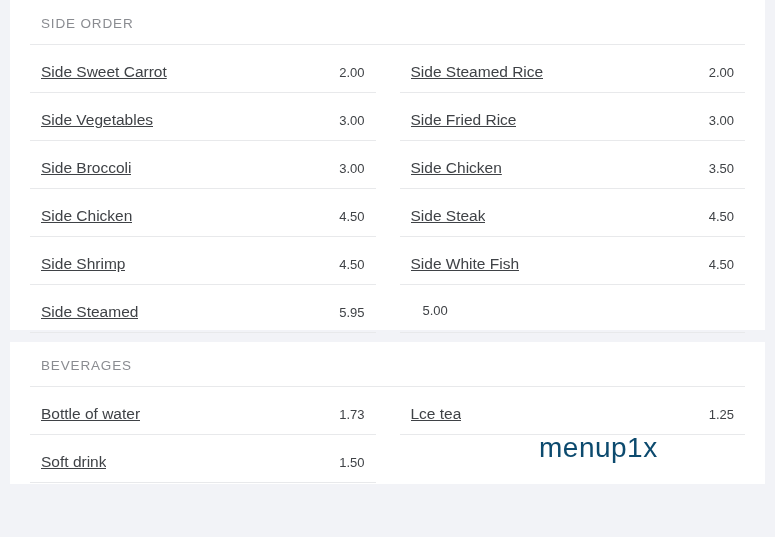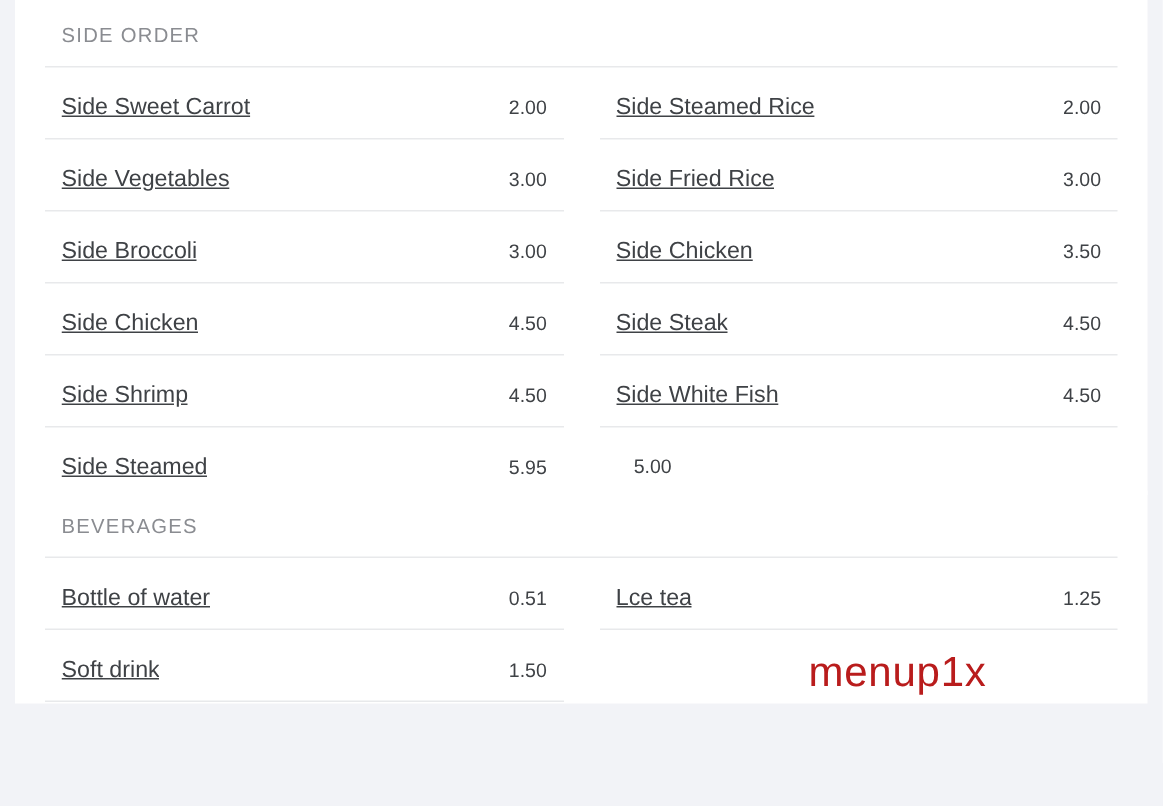--- a/index.html
+++ b/index.html
@@ -25,21 +25,21 @@
     position: absolute;
     left: 10px;
     right: 10px;
     background: #ffffff;
   }
   #card-side-order {
     top: 0;
     height: 330px;
   }
   #card-beverages {
-    top: 327px;
+    top: 342px;
     height: 142px;
   }
   .hdr-wrap {
     margin: 0 20px;
     border-bottom: 1px solid #e8e9eb;
   }
   .hdr-text {
     display: block;
     font-size: 13.5px;
     letter-spacing: 0.85px;
@@ -76,21 +76,21 @@
     font-weight: 400;
     padding-left: 12px;
     flex: 0 0 auto;
   }
   .watermark {
     position: absolute;
     left: 539px;
     top: 432px;
     font-size: 28px;
     letter-spacing: 0.5px;
-    color: #b91c1c;
+    color: #0c4a6e;
     font-family: "Liberation Sans", sans-serif;
     font-weight: 400;
     user-select: none;
     pointer-events: none;
   }
 </style>
 </head>
 <body>
 
 <div class="page">
@@ -150,21 +150,21 @@
     </div>
   </div>
 
   <div class="card" id="card-beverages">
     <div class="hdr-wrap">
       <span class="hdr-text">BEVERAGES</span>
     </div>
     <div class="items-grid">
       <div class="item-row">
         <span class="item-name">Bottle of water</span>
-        <span class="item-price">0.51</span>
+        <span class="item-price">1.73</span>
       </div>
       <div class="item-row">
         <span class="item-name">Lce tea</span>
         <span class="item-price">1.25</span>
       </div>
       <div class="item-row">
         <span class="item-name">Soft drink</span>
         <span class="item-price">1.50</span>
       </div>
     </div>

